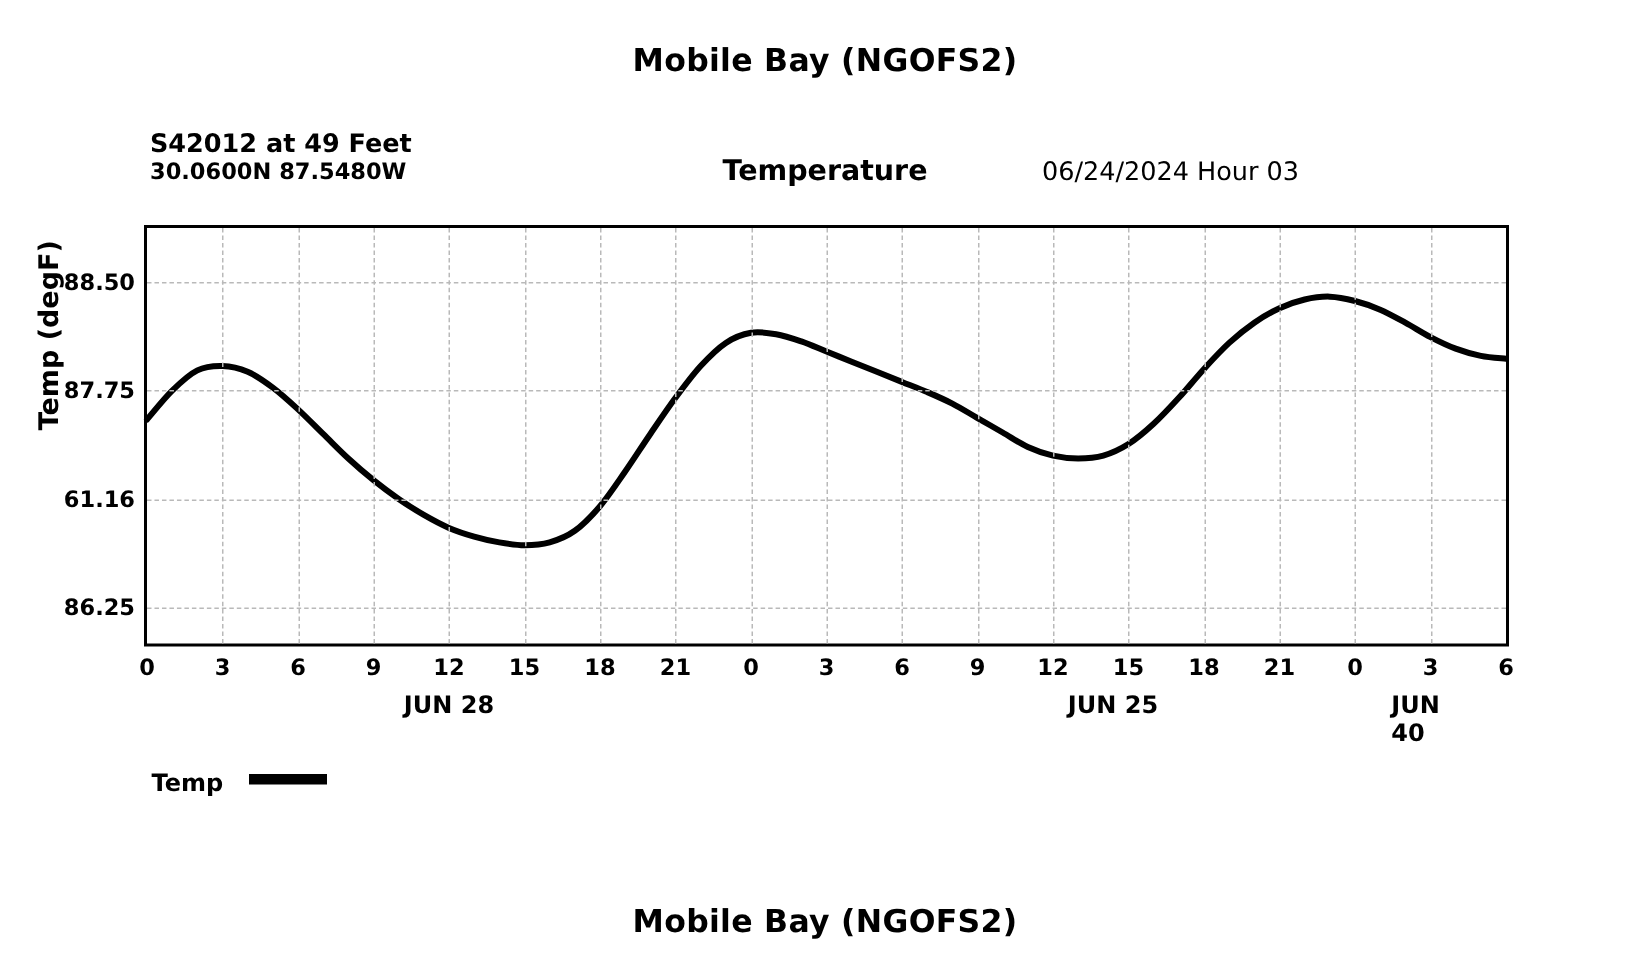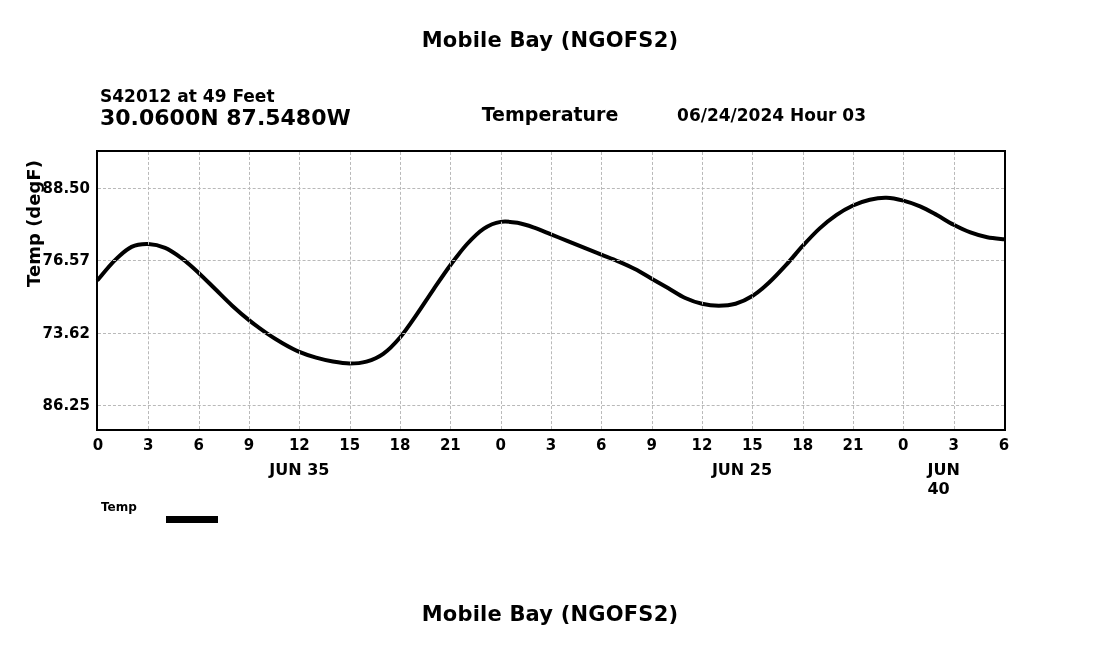--- a/index.html
+++ b/index.html
@@ -39,34 +39,34 @@
     letter-spacing: 0.2px;
   }
   .station-line1 {
     left: 100px; top: 75px;
     font-size: 17px;
     font-weight: bold;
     margin-top: 11px;
   }
   .station-line2 {
     left: 100px; top: 105px;
-    font-size: 22px;
+    font-size: 15px;
     font-weight: bold;
   }
   .subtitle {
     left: 0; top: 103px;
     width: 1100px;
     text-align: center;
     font-size: 19px;
     font-weight: bold;
   }
   .runtime {
     right: 92px; top: 105px;
     font-size: 17px;
-    font-weight: bold;
+    font-weight: normal;
     text-align: right;
   }
 
   
   .plot-frame {
     left: 96px;
     top: 150px;
     width: 910px;
     height: 281px;
     border: 2px solid #000;
@@ -136,22 +136,22 @@
   .xlabel {
     left: 96px;
     top: 483px;
     width: 910px;
     text-align: center;
     font-size: 18px;
     font-weight: bold;
   }
   .legend-label {
     left: 101px;
-    top: 500px;
-    font-size: 12px;
+    top: 512px;
+    font-size: 16px;
     font-weight: bold;
   }
   .legend-swatch {
     left: 166px;
     top: 516px;
     width: 52px;
     height: 7px;
     background: #000;
   }
   svg.series { position: absolute; left: 0; top: 0; overflow: visible; }
@@ -194,22 +194,22 @@
       <div class="grid-v" style="left: 805.333px;"></div>
       <div class="grid-v" style="left: 855.667px;"></div>
       <div class="grid-h" style="top: 252.913px;"></div>
       <div class="grid-h" style="top: 180.652px;"></div>
       <div class="grid-h" style="top: 108.391px;"></div>
       <div class="grid-h" style="top: 36.1304px;"></div>
     </div>
 
   <div class="abs ytick-wrap" id="ytick-wrap">
       <div class="ytick-label" style="top: 254.913px;">86.25</div>
-      <div class="ytick-label" style="top: 182.652px;">73.62</div>
-      <div class="ytick-label" style="top: 110.391px;">76.57</div>
+      <div class="ytick-label" style="top: 182.652px;">61.16</div>
+      <div class="ytick-label" style="top: 110.391px;">87.75</div>
       <div class="ytick-label" style="top: 38.1304px;">88.50</div>
     </div>
   <div class="abs xtick-wrap" id="xtick-wrap">
       <div class="xtick-label" style="left: 2px;">0</div>
       <div class="xtick-label" style="left: 52.3333px;">3</div>
       <div class="xtick-label" style="left: 102.667px;">6</div>
       <div class="xtick-label" style="left: 153px;">9</div>
       <div class="xtick-label" style="left: 203.333px;">12</div>
       <div class="xtick-label" style="left: 253.667px;">15</div>
       <div class="xtick-label" style="left: 304px;">18</div>
@@ -220,21 +220,21 @@
       <div class="xtick-label" style="left: 555.667px;">9</div>
       <div class="xtick-label" style="left: 606px;">12</div>
       <div class="xtick-label" style="left: 656.333px;">15</div>
       <div class="xtick-label" style="left: 706.667px;">18</div>
       <div class="xtick-label" style="left: 757px;">21</div>
       <div class="xtick-label" style="left: 807.333px;">0</div>
       <div class="xtick-label" style="left: 857.667px;">3</div>
       <div class="xtick-label" style="left: 908px;">6</div>
     </div>
   <div class="abs daylabel-wrap" id="daylabel-wrap">
-      <div class="daylabel" style="left: 203.333px;">JUN 35</div>
+      <div class="daylabel" style="left: 203.333px;">JUN 28</div>
       <div class="daylabel" style="left: 606px; margin-left: 40px;">JUN 25</div>
       <div class="daylabel" style="left: 857.667px;">JUN 40</div>
     </div>
 
 
   <div class="abs legend-label">Temp</div>
   <div class="abs legend-swatch" style="background: rgb(0, 0, 0);"></div>
 
   <div class="abs title-bottom">Mobile Bay (NGOFS2)</div>
 </div>

